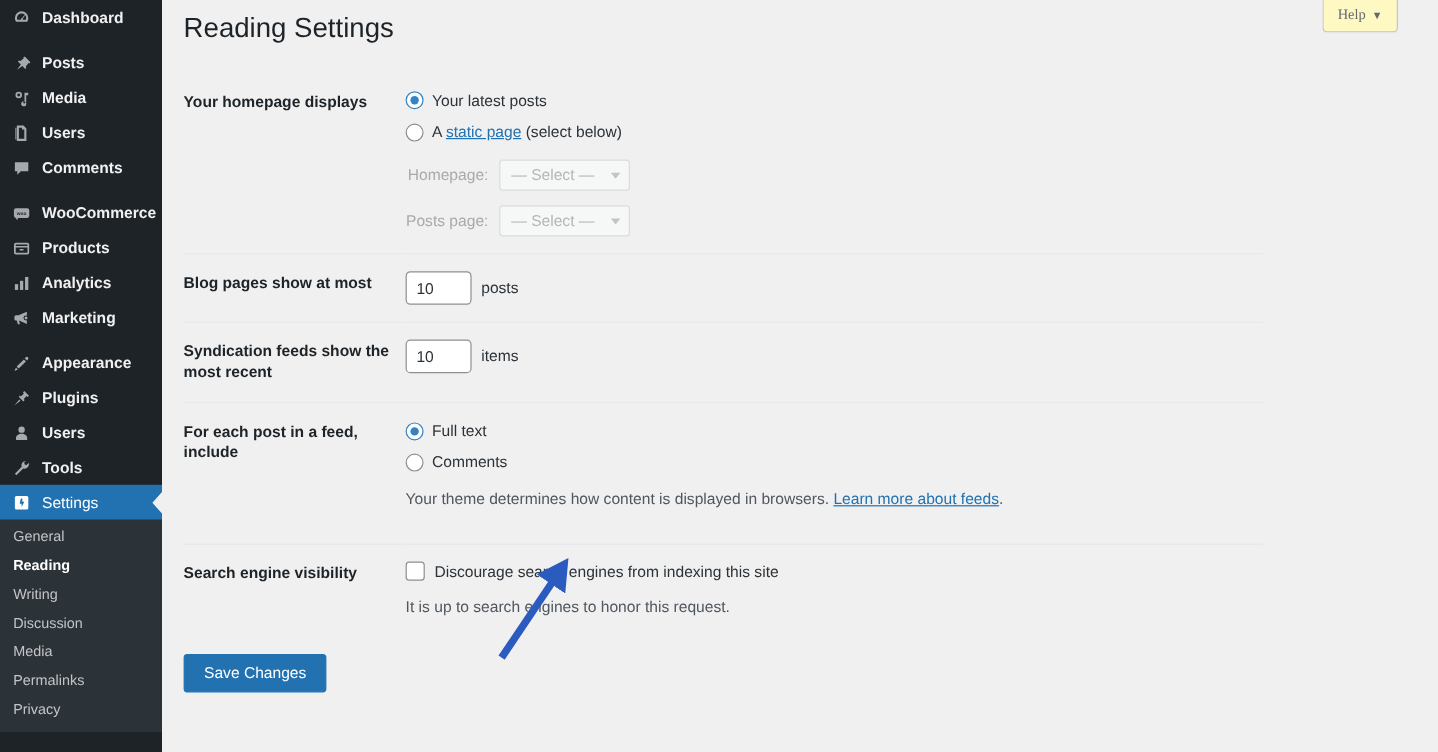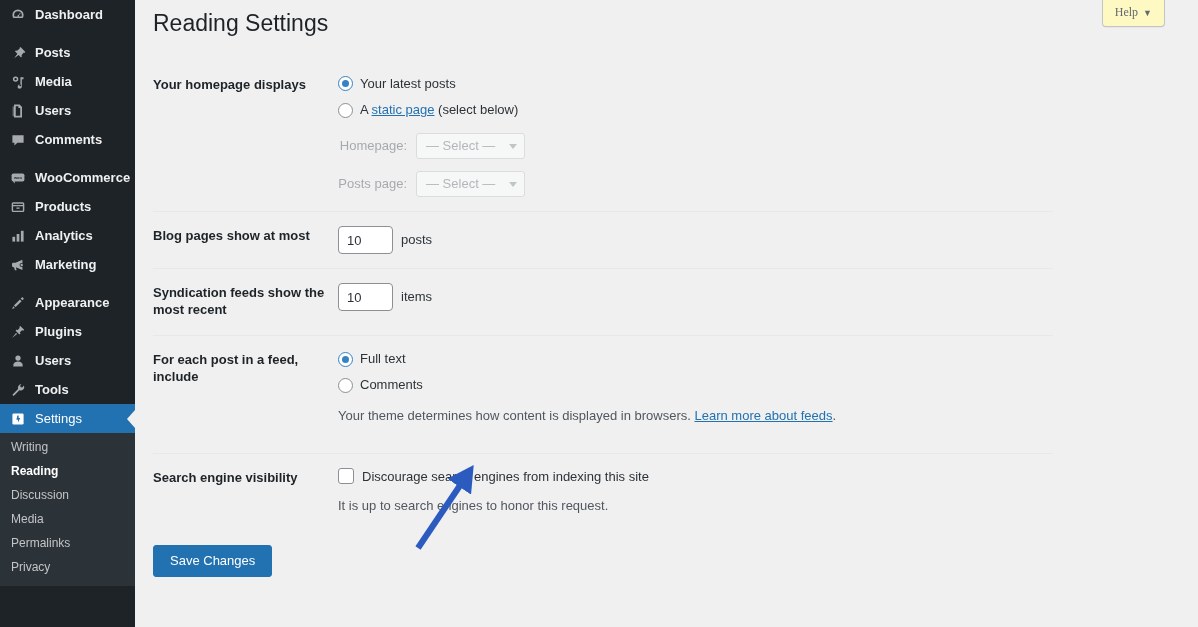--- a/index.html
+++ b/index.html
@@ -277,22 +277,23 @@
       <svg width="16" height="16" viewBox="0 0 20 20">
           <rect x="3" y="3" width="14" height="14" rx="1.6" fill="#fff"></rect>
           <path d="M9.2 5.6h1.6v3.2h2l-2.8 5.6V11H8l1.2-5.4z" fill="#2271b1"></path>
         </svg>
     </span>
     <span>Settings</span>
     <span class="pointer"></span>
   </div>
 
   <div id="submenu">
+    <div class="submenu-item">General</div>
+    <div class="submenu-item current">Reading</div>
     <div class="submenu-item">Writing</div>
-    <div class="submenu-item current">Reading</div>
     <div class="submenu-item">Discussion</div>
     <div class="submenu-item">Media</div>
     <div class="submenu-item">Permalinks</div>
     <div class="submenu-item">Privacy</div>
   </div>
 </div>
 
 <div id="wpbody">
 
   <div id="help-tab-wrap">

